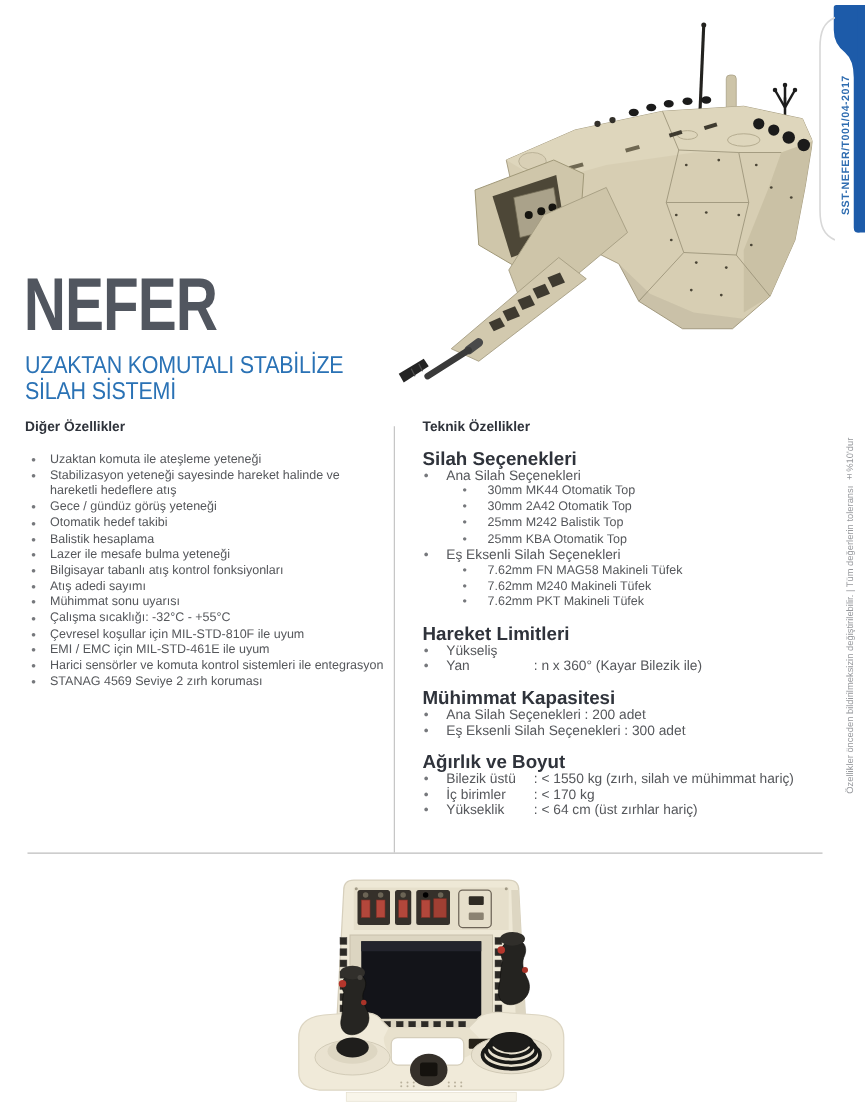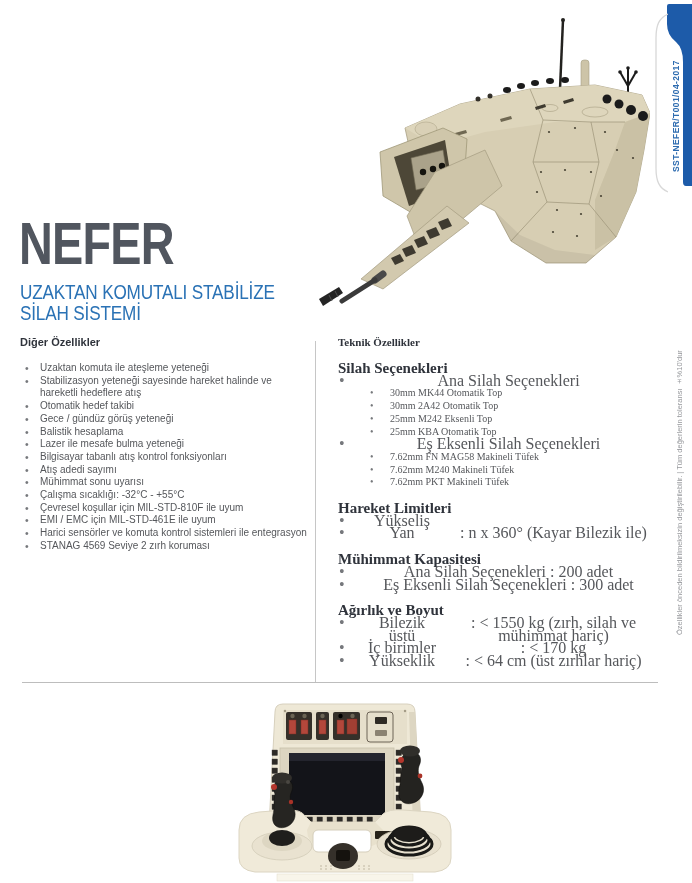--- a/index.html
+++ b/index.html
@@ -7,32 +7,32 @@
   .page{position:absolute;inset:0;background:#fff;}
 
   
   .title{position:absolute;left:19px;top:214px;font-size:60px;font-weight:700;color:#51565f;
          letter-spacing:-1px;line-height:1;transform:scaleX(.78);transform-origin:left top;white-space:nowrap;}
   .subtitle{position:absolute;left:20px;top:282px;font-size:19.5px;color:#2a72b5;line-height:21px;
             letter-spacing:-.2px;transform:scaleX(.88);transform-origin:left top;white-space:nowrap;}
 
   
   .col-left{position:absolute;left:20px;top:336px;width:288px;}
-  .col-right{position:absolute;left:338px;top:336px;width:322px;font-family:Liberation Serif, serif;}
+  .col-right{position:absolute;left:338px;top:336px;width:322px;}
   .head{font-size:11px;font-weight:700;color:#2f333b;line-height:13px;}
   .list{margin-top:13px;}
   .li{position:relative;padding-left:20px;font-size:10px;color:#55575b;line-height:12.7px;}
   .li .dot::before{content:"\2022";position:absolute;left:5px;top:0;color:#76787c;font-size:10.5px;}
   .sec{margin-top:13px;}
   .subhead{font-size:15px;font-weight:700;color:#2f333b;line-height:12.7px;}
-  .l1{position:relative;padding-left:19px;font-size:16px;color:#55575b;line-height:12.7px;text-align:center;}
+  .l1{position:relative;padding-left:19px;font-size:11px;color:#55575b;line-height:12.7px;}
   .l1 .dot::before{content:"\2022";position:absolute;left:1px;top:0;color:#76787c;}
   .l2{position:relative;padding-left:52px;font-size:10px;color:#55575b;line-height:12.7px;}
   .l2 .dot::before{content:"\2022";position:absolute;left:32px;top:0;color:#76787c;}
-  .row{display:flex;gap:10px;}
+  .row{display:flex;}
   .row .lbl{width:70px;flex:none;}
   .row .val{flex:1;}
 
   
   .vdiv{position:absolute;left:315px;top:341px;width:1px;height:341px;background:#c6c6c6;}
   .hdiv{position:absolute;left:22px;top:682px;width:636px;height:1px;background:#bdbdbd;}
 
   
   .tab-blue{position:absolute;right:0;top:0;width:30px;height:190px;}
   .tab-curve{position:absolute;right:24px;top:12px;width:14px;height:182px;}
@@ -146,22 +146,22 @@
   <div class="subtitle">
     <div>UZAKTAN KOMUTALI STABİLİZE</div>
     <div>SİLAH SİSTEMİ</div>
   </div>
 
   <div class="col-left">
     <div class="head">Diğer Özellikler</div>
     <div class="list">
       <div class="li"><span class="dot"></span><span>Uzaktan komuta ile ateşleme yeteneği</span></div>
       <div class="li"><span class="dot"></span><span>Stabilizasyon yeteneği sayesinde hareket halinde ve hareketli hedeflere atış</span></div>
+      <div class="li"><span class="dot"></span><span>Gece / gündüz görüş yeteneği</span></div>
       <div class="li"><span class="dot"></span><span>Otomatik hedef takibi</span></div>
-      <div class="li"><span class="dot"></span><span>Gece / gündüz görüş yeteneği</span></div>
       <div class="li"><span class="dot"></span><span>Balistik hesaplama</span></div>
       <div class="li"><span class="dot"></span><span>Lazer ile mesafe bulma yeteneği</span></div>
       <div class="li"><span class="dot"></span><span>Bilgisayar tabanlı atış kontrol fonksiyonları</span></div>
       <div class="li"><span class="dot"></span><span>Atış adedi sayımı</span></div>
       <div class="li"><span class="dot"></span><span>Mühimmat sonu uyarısı</span></div>
       <div class="li"><span class="dot"></span><span>Çalışma sıcaklığı: -32°C - +55°C</span></div>
       <div class="li"><span class="dot"></span><span>Çevresel koşullar için MIL-STD-810F ile uyum</span></div>
       <div class="li"><span class="dot"></span><span>EMI / EMC için MIL-STD-461E ile uyum</span></div>
       <div class="li"><span class="dot"></span><span>Harici sensörler ve komuta kontrol sistemleri ile entegrasyon</span></div>
       <div class="li"><span class="dot"></span><span>STANAG 4569 Seviye 2 zırh koruması</span></div>
@@ -171,21 +171,21 @@
   <div class="vdiv"></div>
 
   <div class="col-right">
     <div class="head">Teknik Özellikler</div>
 
     <div class="sec">
       <div class="subhead">Silah Seçenekleri</div>
       <div class="l1"><span class="dot"></span><span>Ana Silah Seçenekleri</span></div>
       <div class="l2"><span class="dot"></span><span>30mm MK44 Otomatik Top</span></div>
       <div class="l2"><span class="dot"></span><span>30mm 2A42 Otomatik Top</span></div>
-      <div class="l2"><span class="dot"></span><span>25mm M242 Eksenli Top</span></div>
+      <div class="l2"><span class="dot"></span><span>25mm M242 Balistik Top</span></div>
       <div class="l2"><span class="dot"></span><span>25mm KBA Otomatik Top</span></div>
       <div class="l1"><span class="dot"></span><span>Eş Eksenli Silah Seçenekleri</span></div>
       <div class="l2"><span class="dot"></span><span>7.62mm FN MAG58 Makineli Tüfek</span></div>
       <div class="l2"><span class="dot"></span><span>7.62mm M240 Makineli Tüfek</span></div>
       <div class="l2"><span class="dot"></span><span>7.62mm PKT Makineli Tüfek</span></div>
     </div>
 
     <div class="sec">
       <div class="subhead">Hareket Limitleri</div>
       <div class="l1 row">

